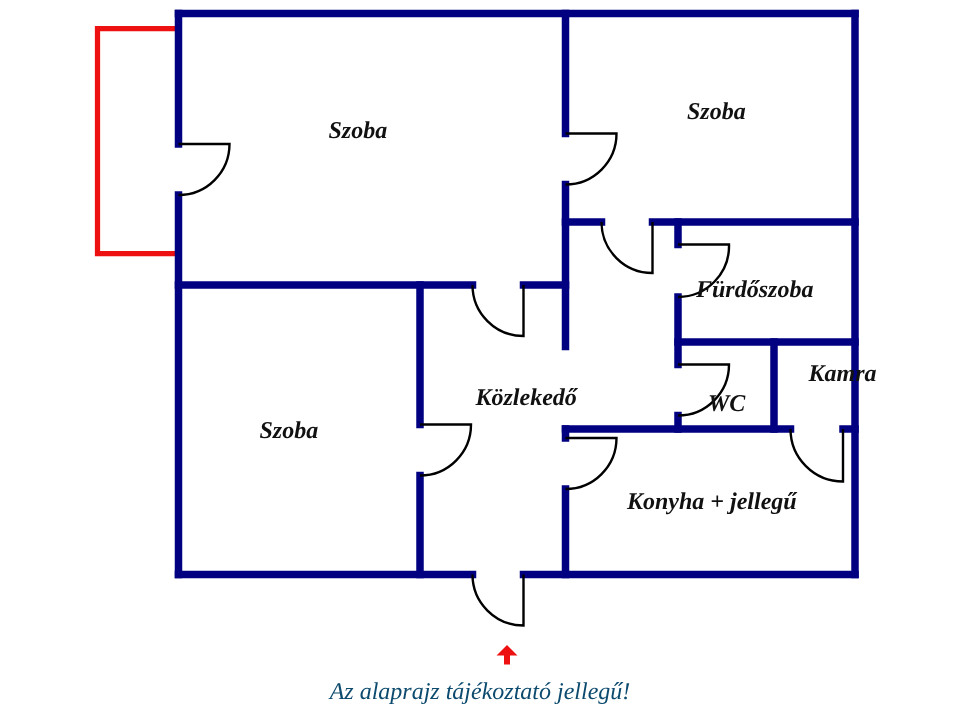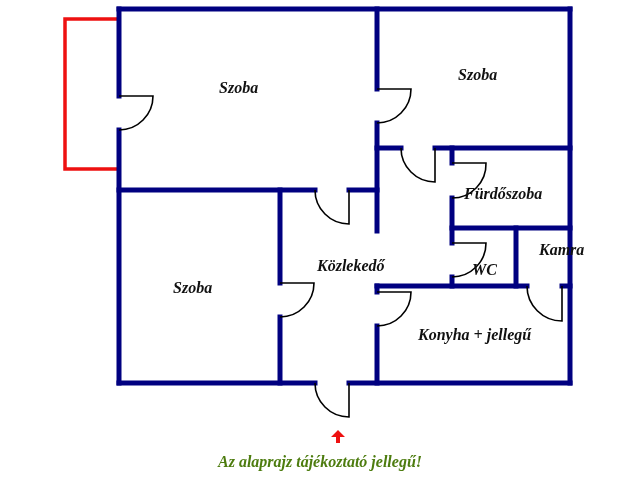--- a/index.html
+++ b/index.html
@@ -17,23 +17,23 @@
     color: #111111;
     white-space: nowrap;
     line-height: 1;
   }
   .caption {
     position: absolute;
     left: 0; width: 640px; text-align: center;
     top: 453px;
     font-family: "Liberation Serif", "DejaVu Serif", serif;
     font-style: italic;
-    font-weight: bold;
+    font-weight: normal;
     font-size: 16px;
-    color: #4d7c0f;
+    color: #0c4a6e;
   }
 </style>
 </head>
 <body>
 
 <svg id="plan" viewBox="0 0 640 480" xmlns="http://www.w3.org/2000/svg">
 
   <polyline class="balcony" points="119,19 65,19 65,169 119,169"></polyline>
 
   <g>

